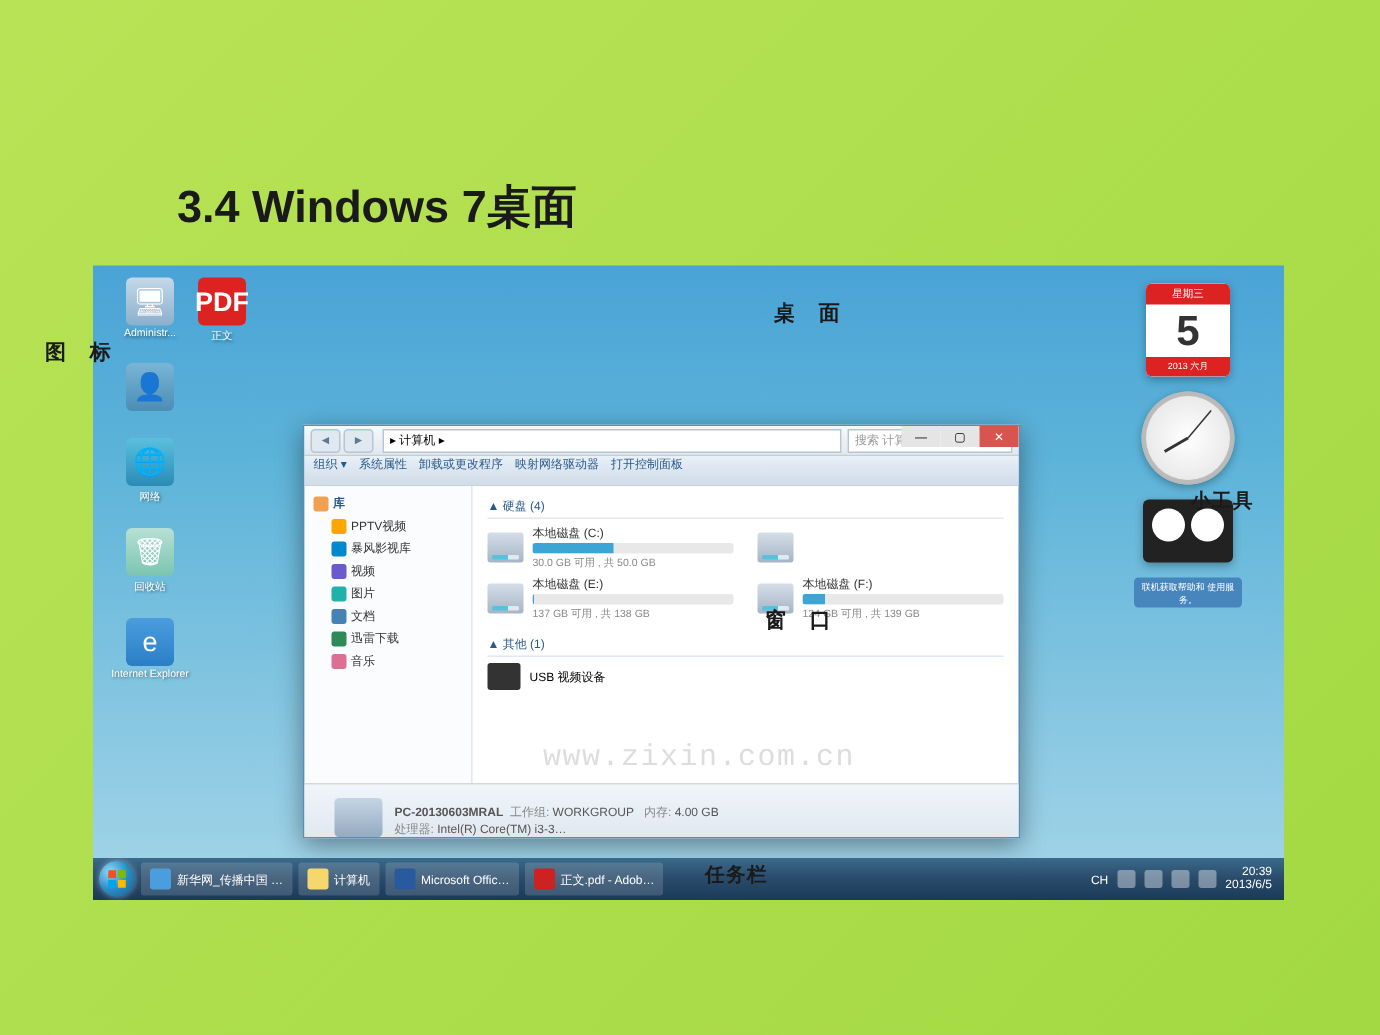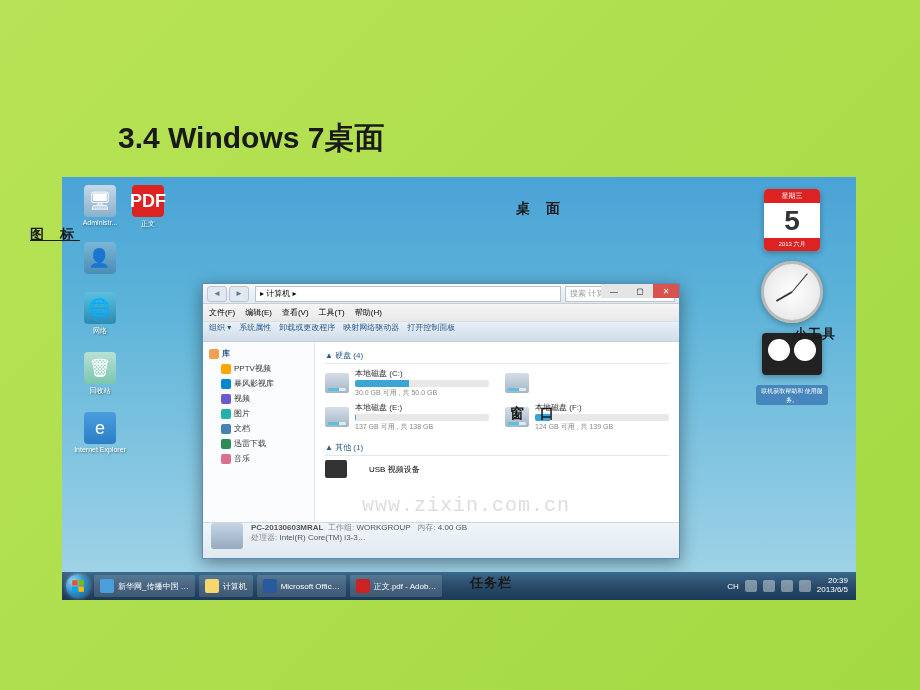--- a/index.html
+++ b/index.html
@@ -333,30 +333,30 @@
     content:'';position:absolute;bottom:2px;left:3px;right:3px;height:3px;
     background:linear-gradient(90deg,#5bc0de 60%,#e0e8f0 60%);border-radius:1px;
   }
   .drive-info { flex:1; }
   .drive-name { font-size:8px; color:#333; }
   .drive-bar {
     height:7px;background:#e8e8e8;border-radius:2px;margin:1px 0;overflow:hidden;
   }
   .drive-bar-fill{height:100%;background:#3ba6d6;}
   .drive-detail{font-size:7px;color:#888;}
-  .usb-item{display:flex;align-items:center;gap:22px;}
+  .usb-item{display:flex;align-items:center;gap:6px;}
   .usb-icon{width:22px;height:18px;background:#333;border-radius:2px;}
 
   .statusbar {
     height: 36px;
     background: linear-gradient(#f0f5fa, #e0e8f0);
     border-top: 1px solid #d0d8e0;
     display: flex;
-    align-items: flex-start;
-    padding: 0 8px;
+    align-items: flex-end;
+    padding: 0 20px;
     gap: 8px;
     font-size: 8px;
   }
   .status-icon {
     width: 32px;
     height: 26px;
     background: linear-gradient(#c5d5e5, #95aac0);
     border-radius: 3px;
   }
   .status-text { line-height:1.3; color:#555; }
@@ -418,21 +418,21 @@
   .annotation {
     position: absolute;
     font-size: 14px;
     font-weight: bold;
     color: #1a1a1a;
     z-index: 100;
     pointer-events: none;
     letter-spacing: 6px;
   }
   .ann-desktop { top: 200px; left: 516px; }
-  .ann-icons { top: 226px; left: 30px; text-decoration: underline; }
+  .ann-icons { top: 226px; left: 30px; }
   .ann-gadgets { top: 325px; left: 794px; letter-spacing:1px; font-size:13px;}
   .ann-window { top: 405px; left: 510px; }
   .ann-taskbar { top: 574px; left: 470px; letter-spacing:1px; font-size:13px; }
 
   .watermark {
     position:absolute;
     top: 317px;
     left: 300px;
     font-size: 20px;
     color: rgba(180,180,180,.45);
@@ -500,27 +500,20 @@
     <div class="win-buttons">
       <div class="win-btn win-min">—</div>
       <div class="win-btn win-max">▢</div>
       <div class="win-btn win-close">✕</div>
     </div>
     <div class="explorer-titlebar">
       <div class="nav-btn">◄</div>
       <div class="nav-btn">►</div>
       <div class="address-bar">▸ 计算机 ▸</div>
       <div class="search-box">搜索 计算机</div>
-    </div>
-    <div class="menu-bar">
-      <span>文件(F)</span>
-      <span>编辑(E)</span>
-      <span>查看(V)</span>
-      <span>工具(T)</span>
-      <span>帮助(H)</span>
     </div>
     <div class="toolbar">
       <span>组织 ▾</span>
       <span>系统属性</span>
       <span>卸载或更改程序</span>
       <span>映射网络驱动器</span>
       <span>打开控制面板</span>
     </div>
     <div class="explorer-body">
       <div class="nav-pane">

